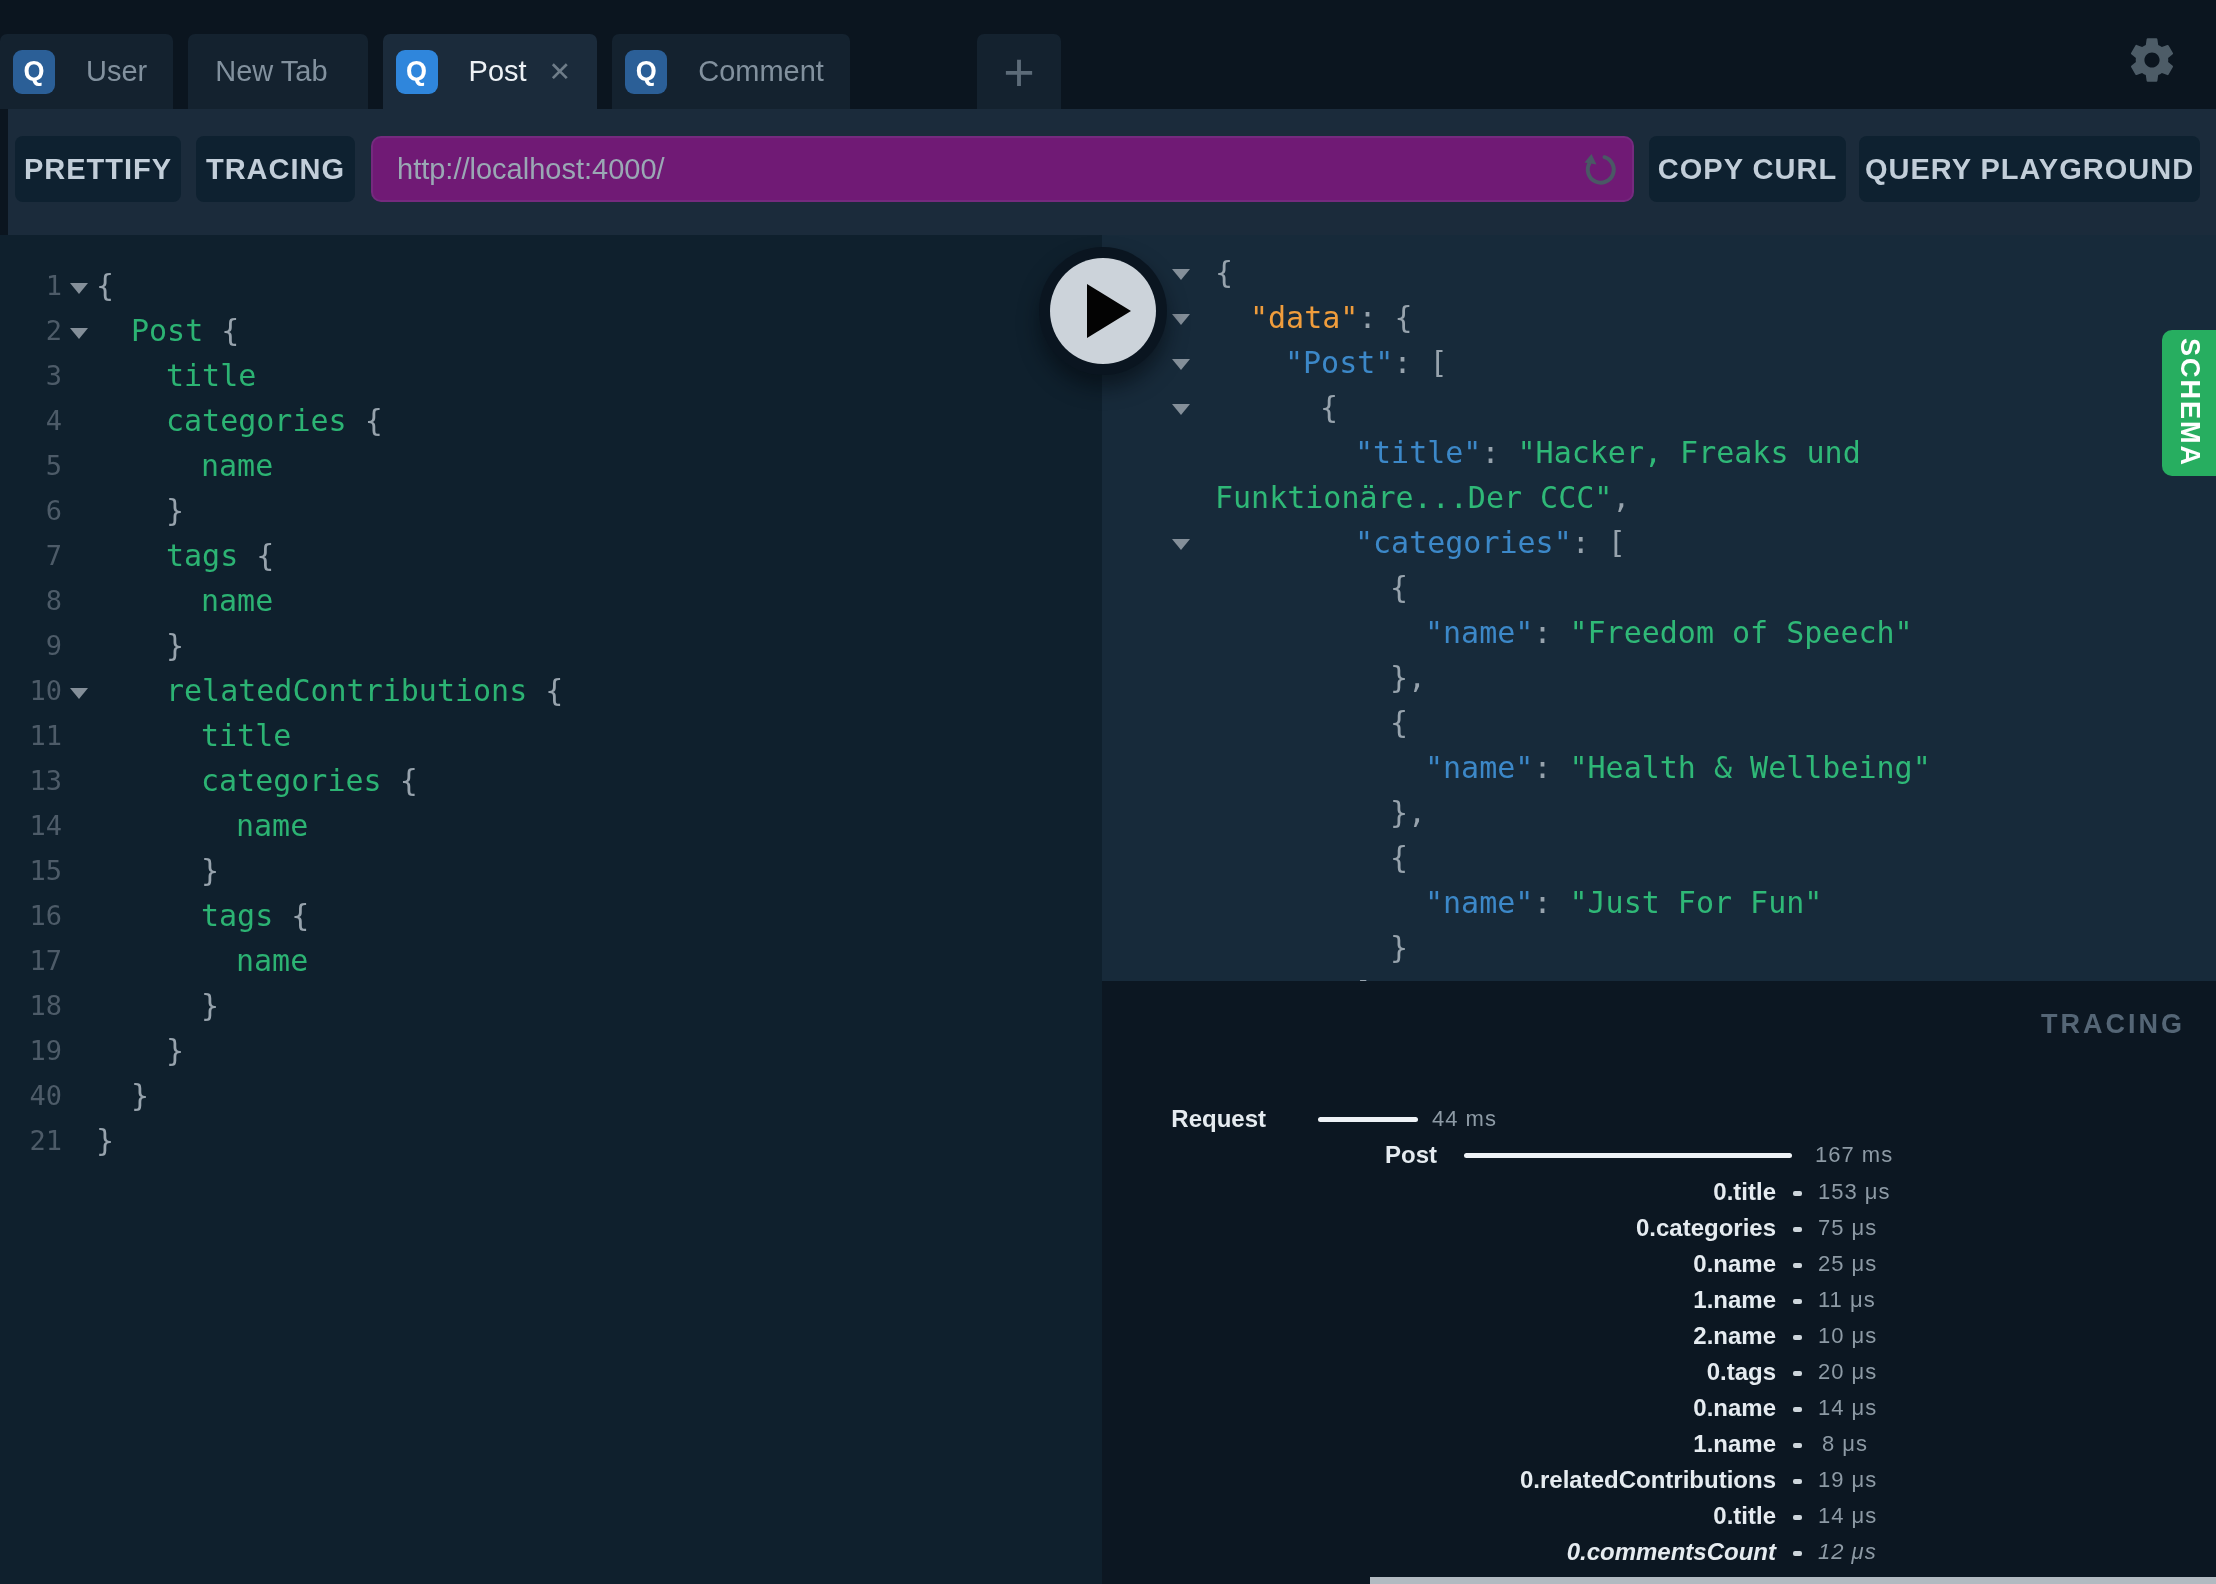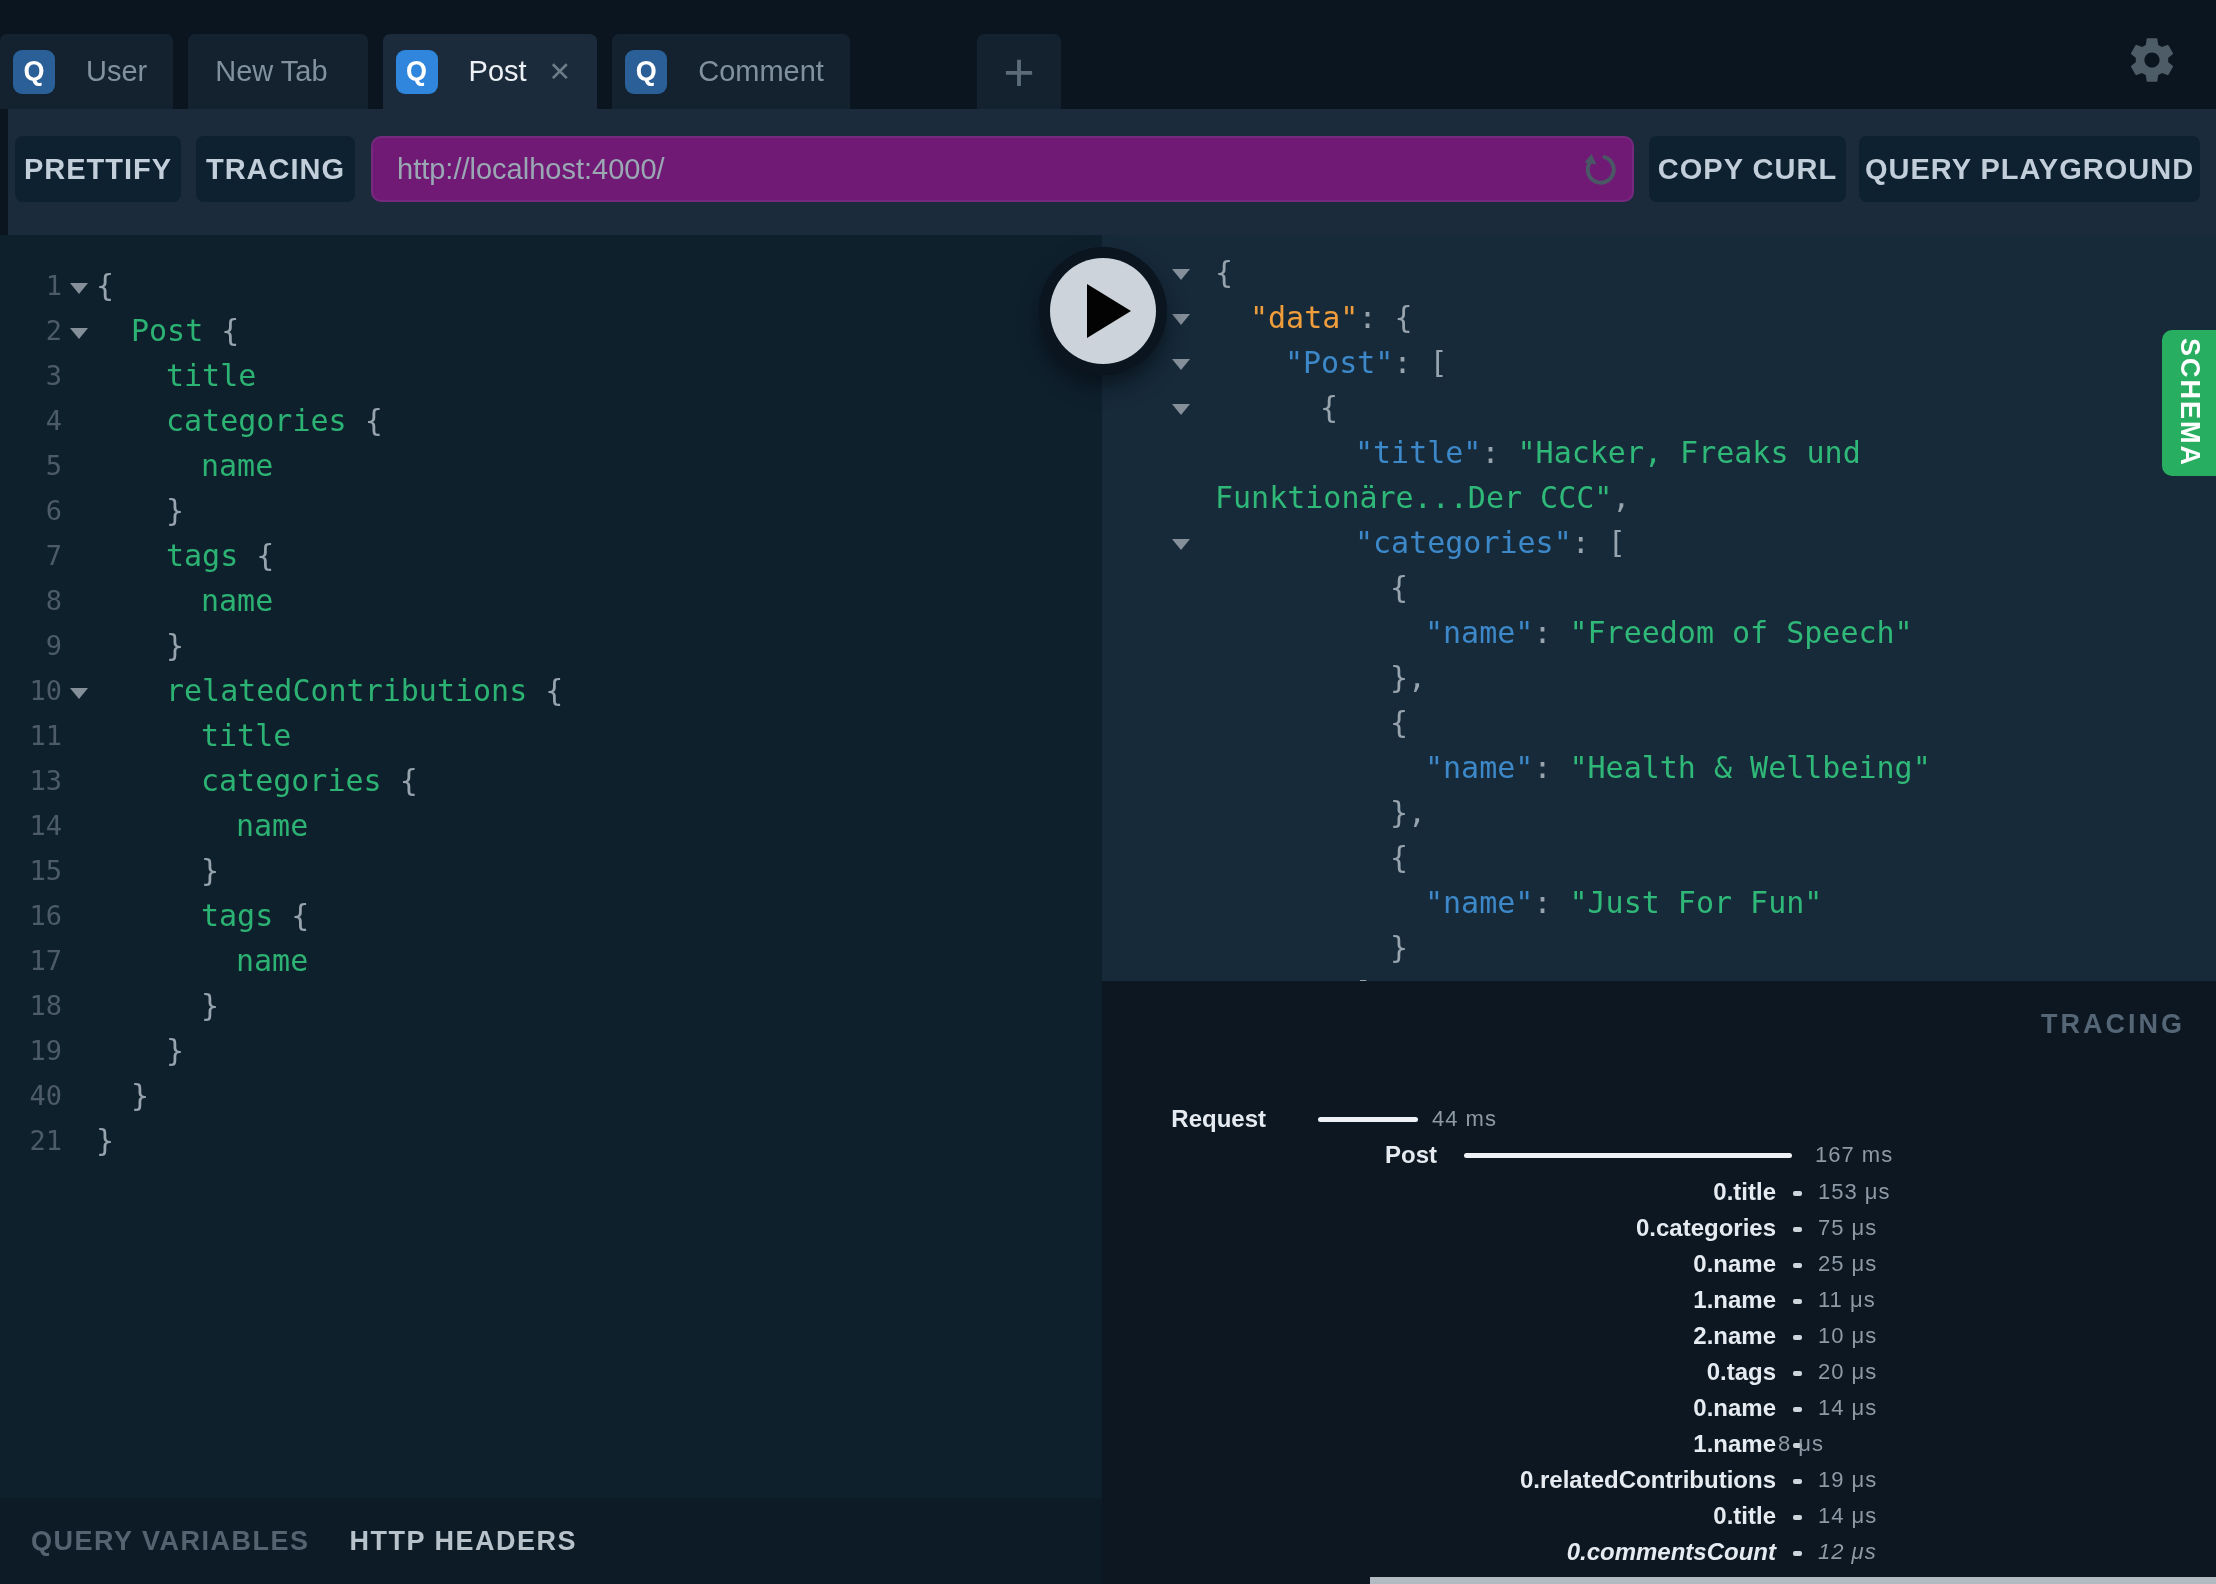--- a/index.html
+++ b/index.html
@@ -241,24 +241,20 @@
           <span class="ln">40</span>
           <span class="foldcol"></span>
           <span class="code" style="padding-left: 35px;"><span class="tk-p">}</span></span>
         </div>
         <div class="cm-line">
           <span class="ln">21</span>
           <span class="foldcol"></span>
           <span class="code" style="padding-left: 0px;"><span class="tk-p">}</span></span>
         </div>
       </div>
-    <div class="bottom-bar">
-      <span class="bb-item bb-qv">QUERY VARIABLES</span>
-      <span class="bb-item bb-hh">HTTP HEADERS</span>
-    </div>
   </div>
 
   <div class="response-pane">
     <div class="code-lines">
         <div class="rline">
           <span class="rfold"></span>
           <span class="rcode" style="padding-left: 113px;"><span class="tk-p">{</span></span>
         </div>
         <div class="rline">
           <span class="rfold"></span>
@@ -365,21 +361,21 @@
           <span class="tdur" style="left: 716px;">20 μs</span>
         </div>
         <div class="trow" style="top: 412px;">
           <span class="tlabel" style="right: 440px;">0.name</span>
           <span class="ttick" style="left: 691px;"></span>
           <span class="tdur" style="left: 716px;">14 μs</span>
         </div>
         <div class="trow" style="top: 448px;">
           <span class="tlabel" style="right: 440px;">1.name</span>
           <span class="ttick" style="left: 691px;"></span>
-          <span class="tdur" style="left: 676px;">8 μs</span>
+          <span class="tdur" style="left: 720px;">8 μs</span>
         </div>
         <div class="trow" style="top: 484px;">
           <span class="tlabel" style="right: 440px;">0.relatedContributions</span>
           <span class="ttick" style="left: 691px;"></span>
           <span class="tdur" style="left: 716px;">19 μs</span>
         </div>
         <div class="trow" style="top: 520px;">
           <span class="tlabel" style="right: 440px;">0.title</span>
           <span class="ttick" style="left: 691px;"></span>
           <span class="tdur" style="left: 716px;">14 μs</span>

